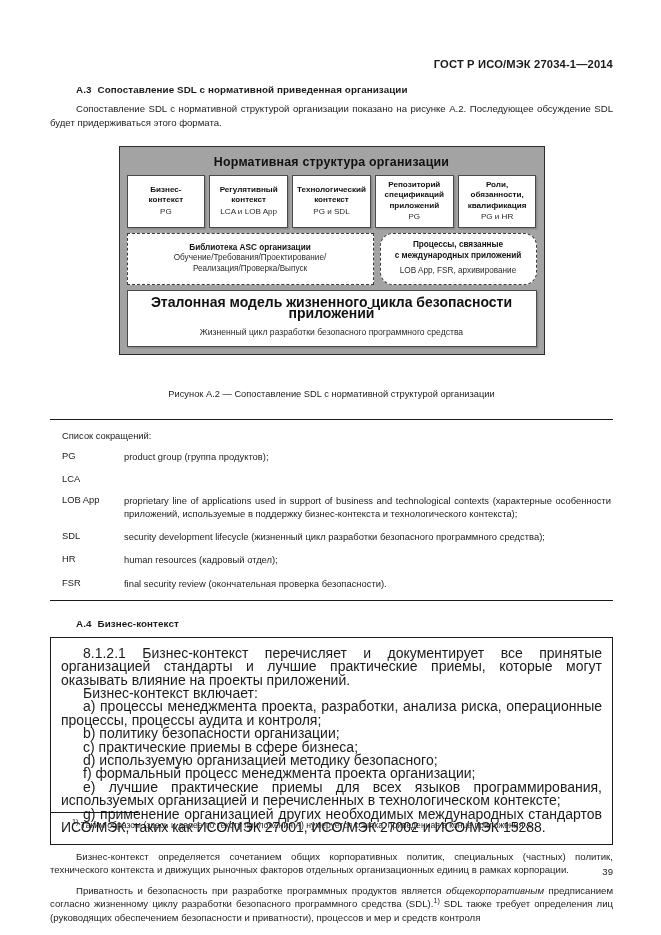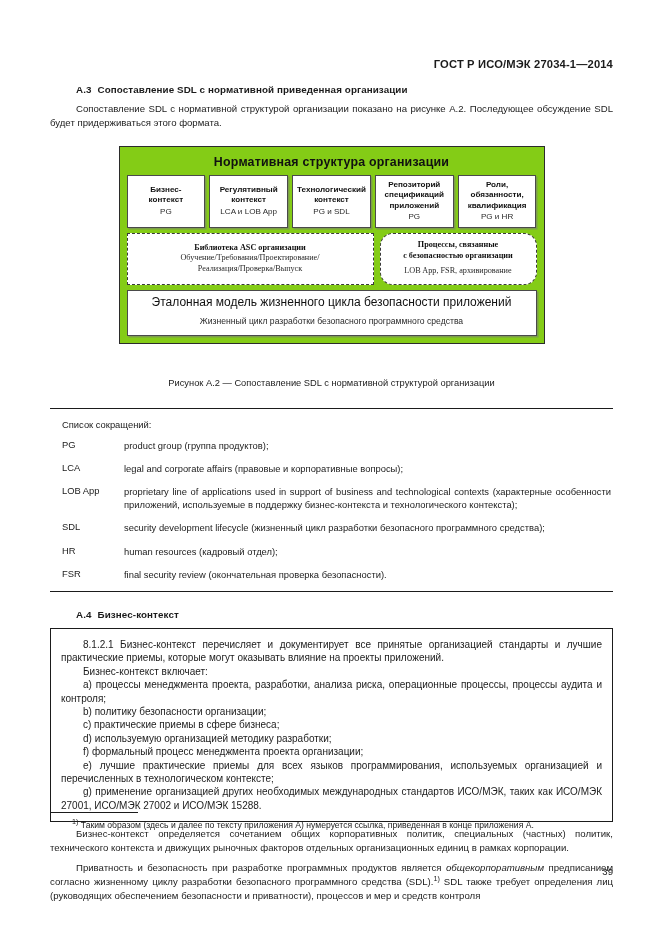--- a/index.html
+++ b/index.html
@@ -65,21 +65,21 @@
   
   .figure-wrap {
     margin-top: 17px;
     display: flex;
     justify-content: center;
   }
   .diagram {
     width: 426px;
     box-sizing: border-box;
     border: 1.4px solid #2b2b2b;
-    background: #84cc16;
+    background: #a3a3a3;
     padding: 4px;
   }
   .diagram-title {
     text-align: center;
     font-size: 12.4px;
     font-weight: bold;
     color: #111;
     padding: 4px 0 6px 0;
     letter-spacing: 0.2px;
   }
@@ -124,21 +124,20 @@
   }
   .dash-box {
     background: #ffffff;
     border: 1.3px dashed #3a3a3a;
     padding: 6px 6px 7px 6px;
     box-sizing: border-box;
     display: flex;
     flex-direction: column;
     align-items: center;
     justify-content: center;
-    font-family: Liberation Serif, serif;
   }
   .dash-box.lib { flex: 0 0 247px; }
   .dash-box.proc {
     flex: 1;
     border-radius: 13px;
   }
   .dash-box .t {
     font-size: 8.2px;
     font-weight: bold;
     line-height: 10.6px;
@@ -155,22 +154,22 @@
 
   .bottom-row { padding: 5px 3px 3px 3px; }
   .bottom-box {
     background: #ffffff;
     border: 1.2px solid #4a4a4a;
     box-shadow: 1.5px 1.5px 0 rgba(120,120,120,0.55);
     padding: 6px 4px 7px 4px;
     text-align: center;
   }
   .bottom-box .t {
-    font-size: 12px;
-    font-weight: normal;
+    font-size: 14px;
+    font-weight: bold;
     line-height: 11px;
     color: #111;
   }
   .bottom-box .s {
     font-size: 8.6px;
     line-height: 11.4px;
     color: #2a2a2a;
     margin-top: 8px;
   }
 
@@ -211,21 +210,21 @@
   .abbr-rule-bottom { margin-top: 2px; }
 
   
   h2.section-title.a4 { margin-top: 17px; }
   .clause-box {
     border: 1.3px solid #1b1b1b;
     padding: 9px 10px 9px 10px;
     margin-top: 8px;
   }
   .clause-box p {
-    font-size: 10px;
+    font-size: 14px;
     line-height: 13.4px;
     margin: 0;
     text-align: justify;
   }
   .clause-box p.ind { text-indent: 22px; }
 
   .after-box p { margin-top: 5px; }
   .after-box p + p { margin-top: 7px; }
   em.ital { font-style: italic; }
   sup.fn {
@@ -312,21 +311,21 @@
         </div>
 
         <div class="mid-row">
           <div class="dash-box lib">
             <div class="t">Библиотека ASC организации</div>
             <div class="s">Обучение/Требования/Проектирование/</div>
             <div class="s">Реализация/Проверка/Выпуск</div>
           </div>
           <div class="dash-box proc">
             <div class="t">Процессы, связанные</div>
-            <div class="t">с безопасностью организации</div>
+            <div class="t">с международных приложений</div>
             <div class="s">LOB App, FSR, архивирование</div>
           </div>
         </div>
 
         <div class="bottom-row">
           <div class="bottom-box">
             <div class="t">Эталонная модель жизненного цикла безопасности приложений</div>
             <div class="s">Жизненный цикл разработки безопасного программного средства</div>
           </div>
         </div>
@@ -339,21 +338,20 @@
     <div class="abbr-block">
       <hr class="rule">
       <div class="abbr-intro">Список сокращений:</div>
       <div class="abbr-list">
         <div class="abbr-row">
           <div class="k">PG</div>
           <div class="v">product group (группа продуктов);</div>
         </div>
         <div class="abbr-row">
           <div class="k">LCA</div>
-          <div class="v">legal and corporate affairs (правовые и корпоративные вопросы);</div>
         </div>
         <div class="abbr-row">
           <div class="k">LOB App</div>
           <div class="v">proprietary line of applications used in support of business and technological contexts (характерные особенности приложений, используемые в поддержку бизнес-контекста и технологического контекста);</div>
         </div>
         <div class="abbr-row">
           <div class="k">SDL</div>
           <div class="v">security development lifecycle (жизненный цикл разработки безопасного программного средства);</div>
         </div>
         <div class="abbr-row">
@@ -371,21 +369,21 @@
     <h2 class="section-title a4">
       <span class="num">A.4</span><span>Бизнес-контекст</span>
     </h2>
 
     <div class="clause-box">
       <p class="ind">8.1.2.1 Бизнес-контекст перечисляет и документирует все принятые организацией стандарты и лучшие практические приемы, которые могут оказывать влияние на проекты приложений.</p>
       <p class="ind">Бизнес-контекст включает:</p>
       <p class="ind">a) процессы менеджмента проекта, разработки, анализа риска, операционные процессы, процессы аудита и контроля;</p>
       <p class="ind">b) политику безопасности организации;</p>
       <p class="ind">c) практические приемы в сфере бизнеса;</p>
-      <p class="ind">d) используемую организацией методику разработки;</p>
+      <p class="ind">d) используемую организацией методику безопасного;</p>
       <p class="ind">f) формальный процесс менеджмента проекта организации;</p>
       <p class="ind">e) лучшие практические приемы для всех языков программирования, используемых организацией и перечисленных в технологическом контексте;</p>
       <p class="ind">g) применение организацией других необходимых международных стандартов ИСО/МЭК, таких как ИСО/МЭК 27001, ИСО/МЭК 27002 и ИСО/МЭК 15288.</p>
     </div>
 
     <div class="after-box">
       <p class="body indent">Бизнес-контекст определяется сочетанием общих корпоративных политик, специальных (частных) политик, технического контекста и движущих рыночных факторов отдельных организационных единиц в рамках корпорации.</p>
       <p class="body indent"><span>Приватность и безопасность при разработке программных продуктов является </span><em class="ital">общекорпоративным</em><span> предписанием согласно жизненному циклу разработки безопасного программного средства (SDL).</span><sup class="fn">1)</sup><span> SDL также требует определения лиц (руководящих обеспечением безопасности и приватности), процессов и мер и средств контроля</span></p>
     </div>
 

